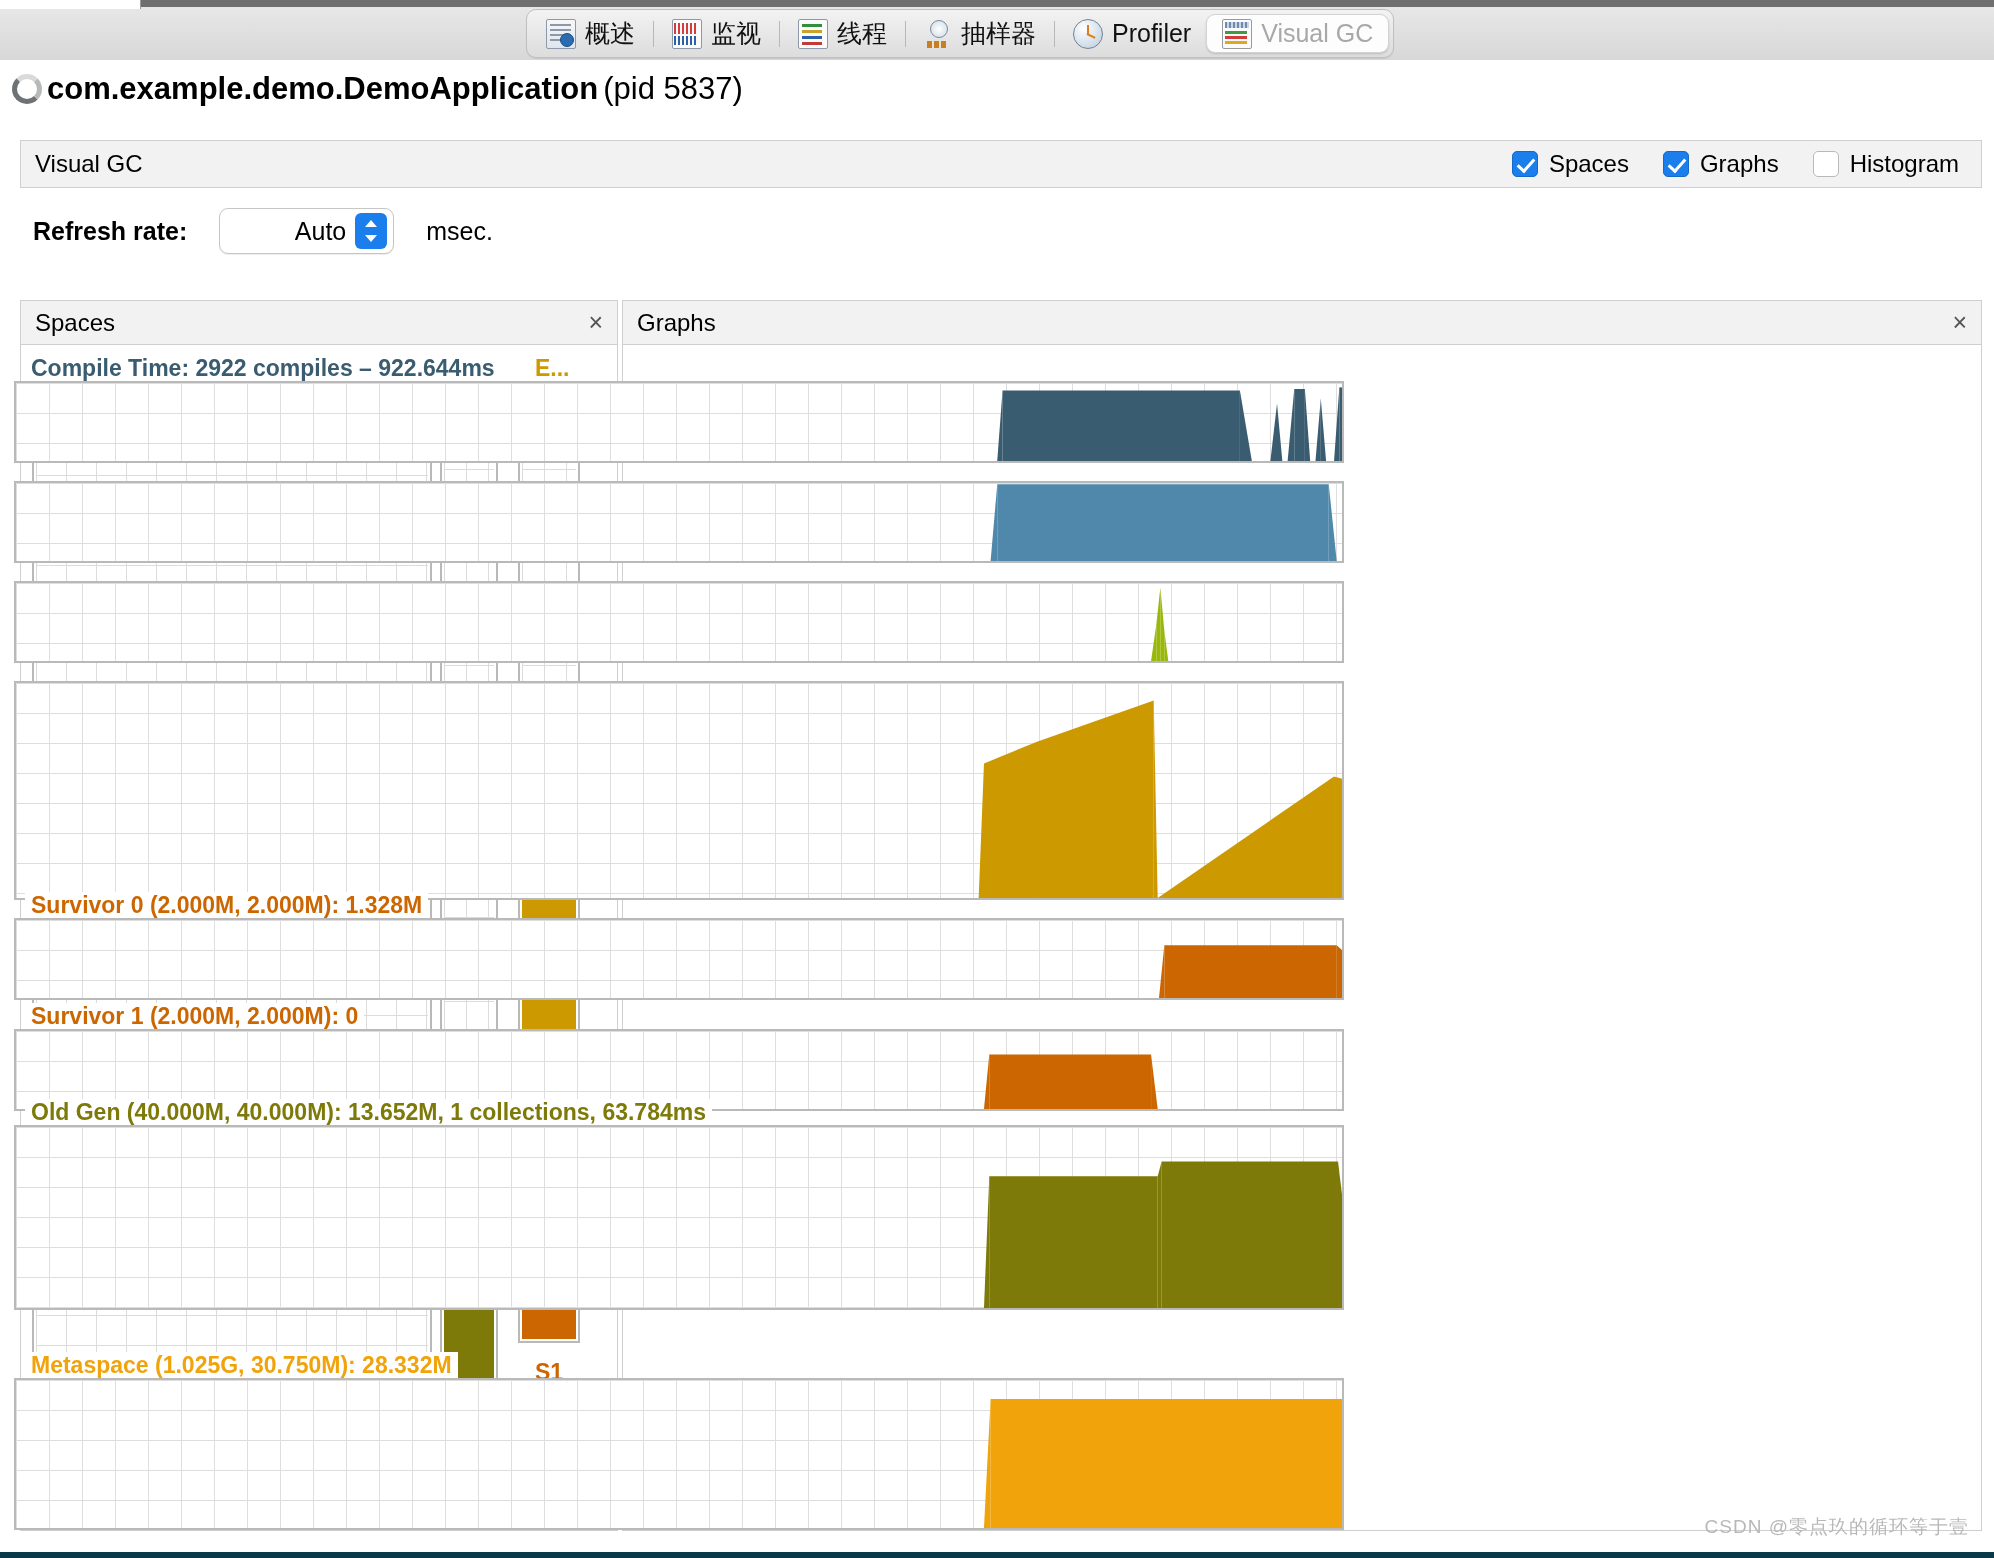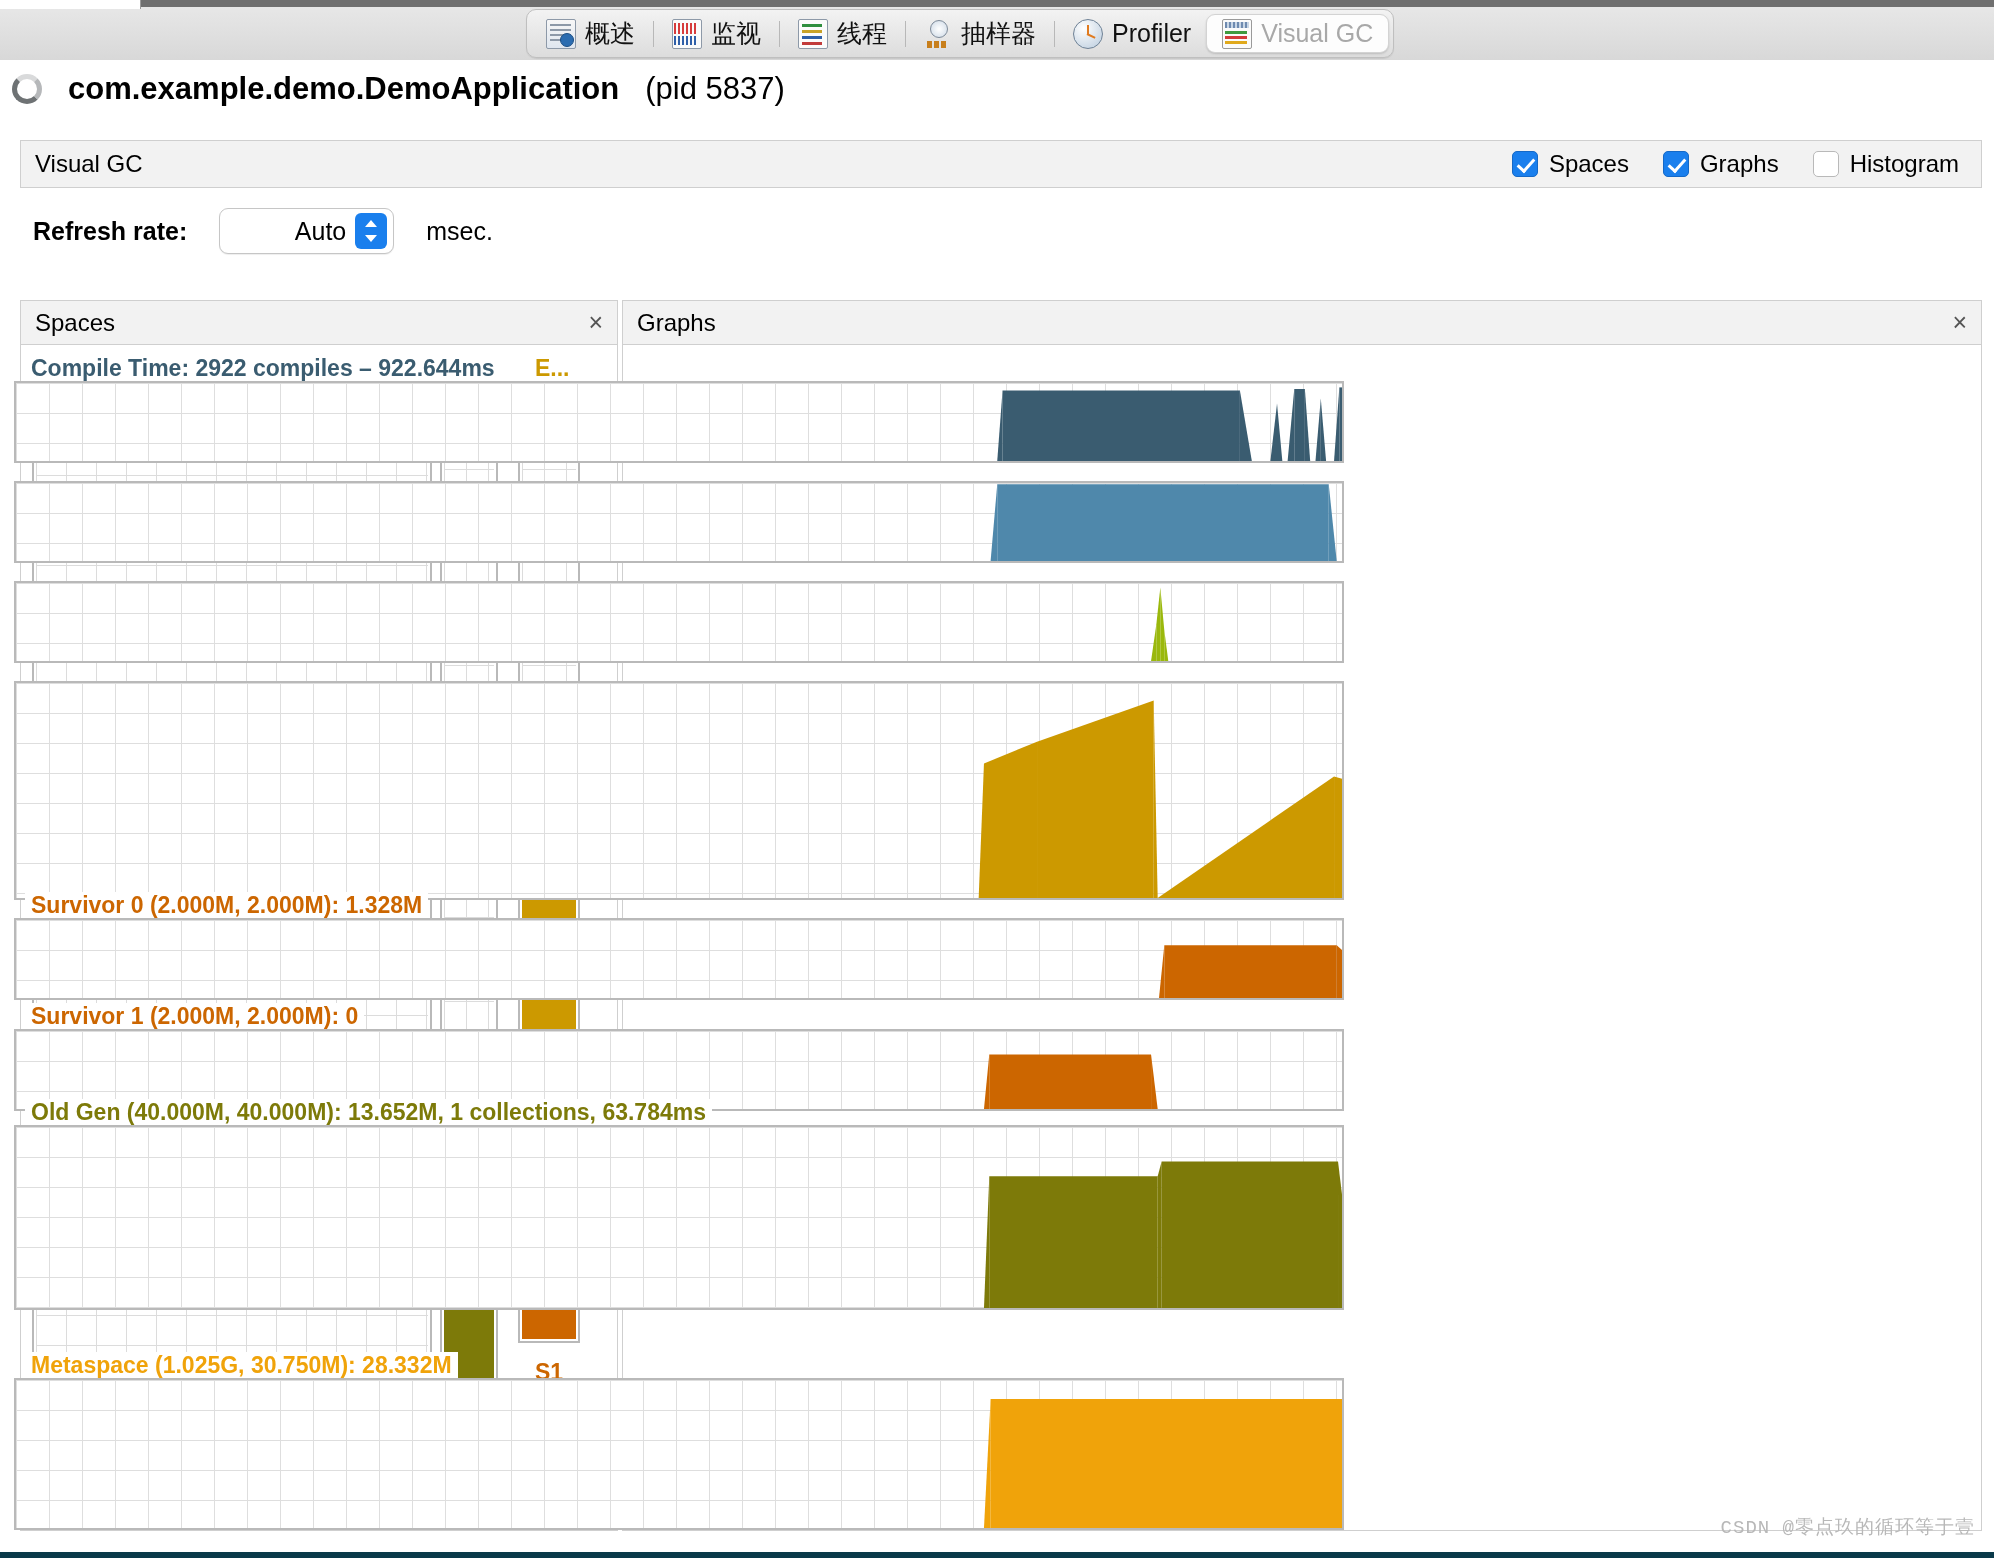--- a/index.html
+++ b/index.html
@@ -71,21 +71,21 @@
     background:#e07b20;transform-origin:left center;transform:rotate(25deg);}
   .ico.vgc{background:#fbfbfb;border:1px solid #9a9a9a;border-radius:2px;}
   .ico.vgc:before{content:"";position:absolute;left:2px;top:2px;right:2px;height:6px;
     background:repeating-linear-gradient(90deg,#6f8bb0 0 2px,#c8d6e6 2px 4px);}
   .ico.vgc:after{content:"";position:absolute;left:2px;top:11px;width:22px;height:3px;
     background:#3f9b3f;box-shadow:0 5px 0 #d23b3b,0 10px 0 #e0a91c;}
 
   
   .apptitle{
     position:absolute;left:0;top:60px;width:1994px;height:58px;
-    display:flex;align-items:center;gap:26px;padding-left:12px;box-sizing:border-box;
+    display:flex;align-items:center;gap:5px;padding-left:12px;box-sizing:border-box;
     background:#ffffff;
   }
   .spinner{
     width:30px;height:30px;border-radius:50%;
     border:5px solid #6e7274;border-top-color:#d9dadb;border-right-color:#b6b8ba;
     box-sizing:border-box;flex:0 0 auto;
   }
   .apptitle .nm{font-size:31px;font-weight:bold;}
   .apptitle .pid{font-size:31px;font-weight:normal;}
 
@@ -175,23 +175,22 @@
   }
   .gplot .inner{
     position:absolute;left:0;top:0;right:0;bottom:0;
     background-image:
       linear-gradient(to right,#dedede 1px,transparent 1px),
       linear-gradient(to bottom,#dedede 1px,transparent 1px);
     background-size:33px 30px;
   }
 
   .watermark{
-    position:absolute;right:19px;bottom:18px;font-size:19px;color:#b8b8b8;
+    position:absolute;right:25px;bottom:18px;font-size:19px;color:#b8b8b8;
     letter-spacing:1px;
-    font-family:Liberation Mono, monospace;
   }
   .footline{position:absolute;left:0;bottom:0;width:1994px;height:6px;background:#0a3a4a;}
 </style>
 </head>
 <body>
 
 <div class="toolbar-strip">
   <div class="tabbar">
     <div class="tab">
       <span class="ico doc"></span>

